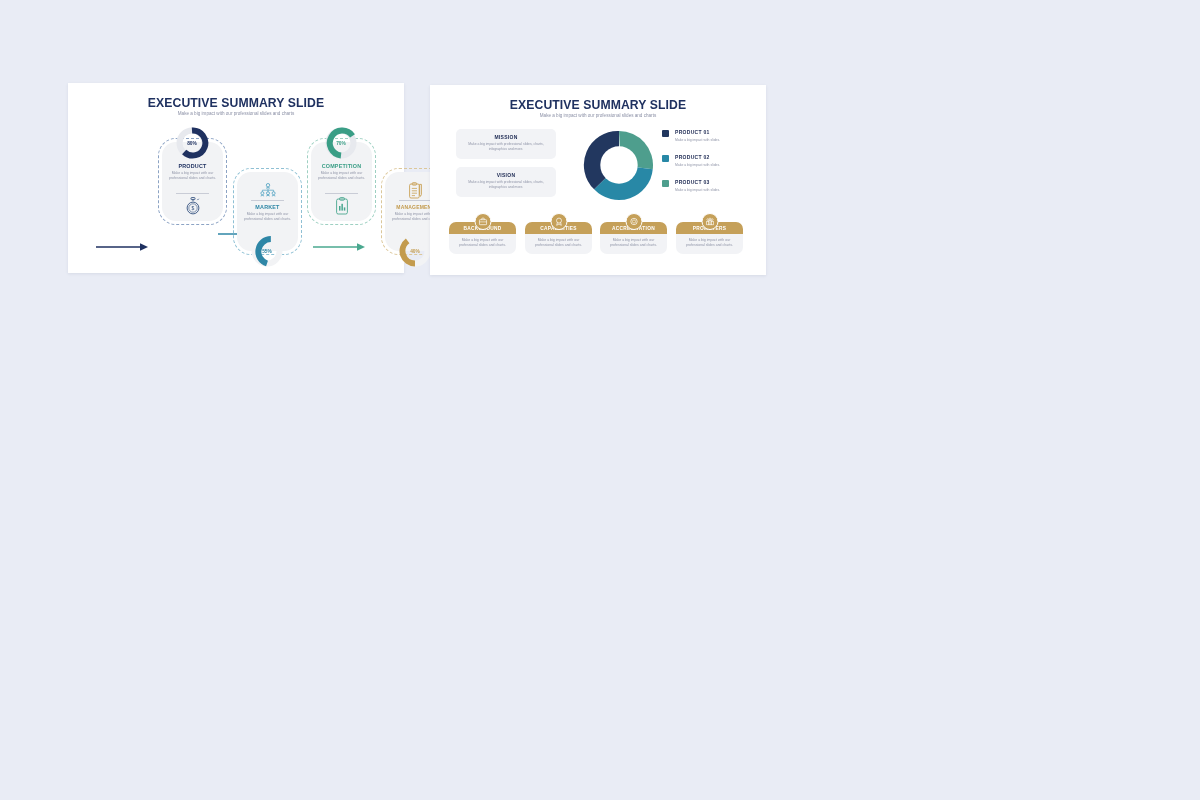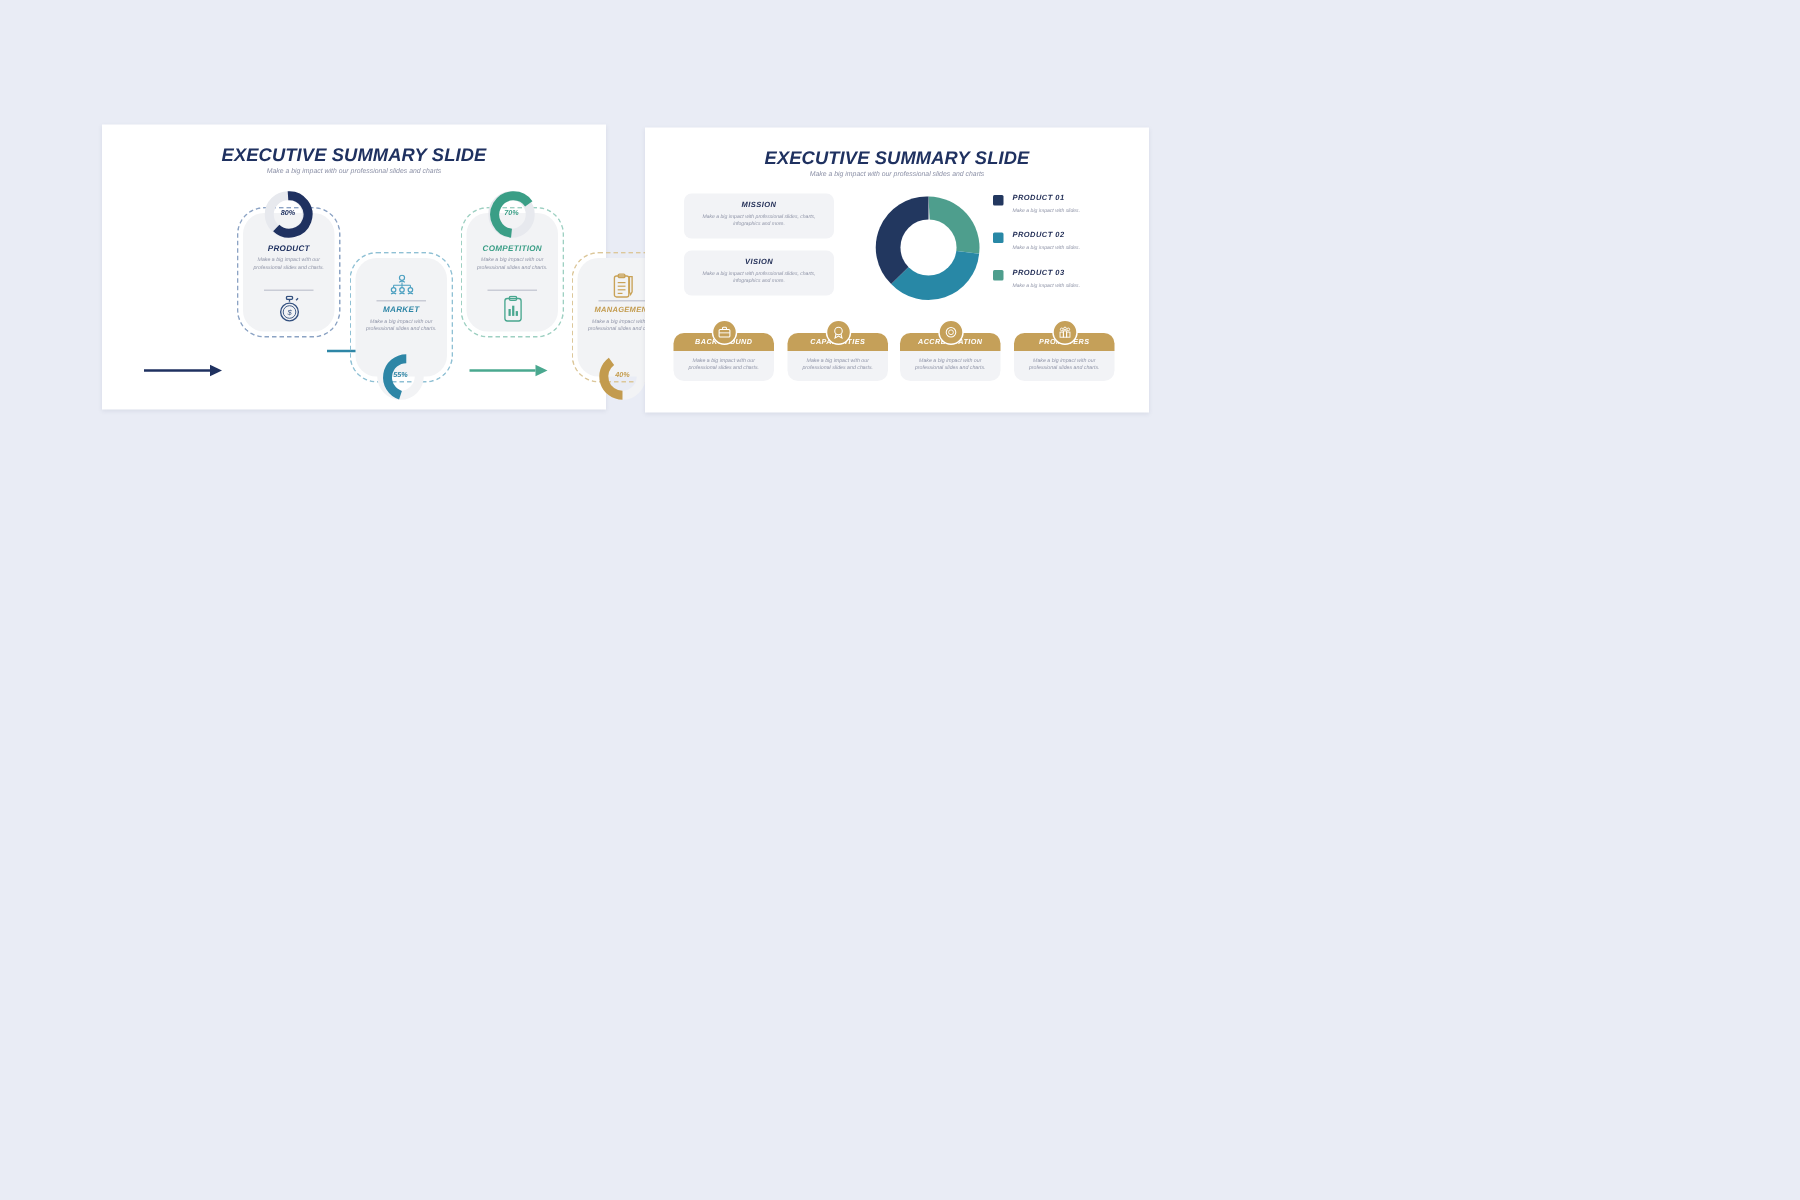--- a/index.html
+++ b/index.html
@@ -4,21 +4,21 @@
 <style>
   html, body {
     margin: 0;
     padding: 0;
     width: 1200px;
     height: 800px;
     background: #e9ecf5;
     font-family: "Liberation Sans", sans-serif;
     overflow: hidden;
   }
-  .canvas { position: relative; width: 1200px; height: 636px; font-style: italic; }
+  .canvas { position: relative; width: 1200px; height: 636px; }
 
   .slide {
     position: absolute;
     background: #ffffff;
     box-shadow: 0 1px 3px rgba(60,70,110,0.10);
   }
   #slide-left  { left: 68px;  top: 83px; width: 336px; height: 190px; }
   #slide-right { left: 430px; top: 85px; width: 336px; height: 190px; }
 
   .slide-title {

